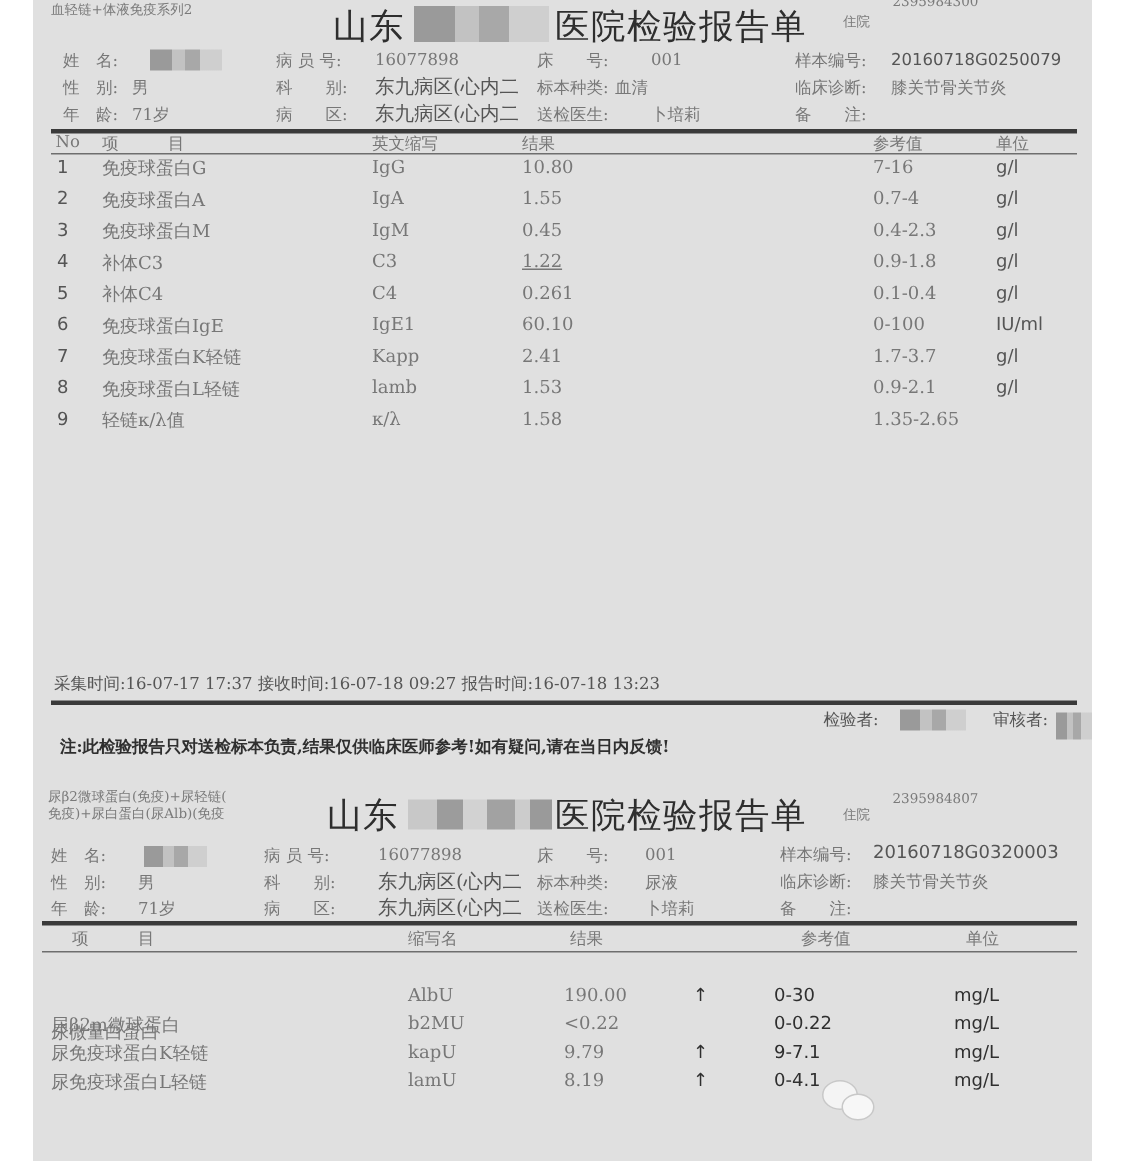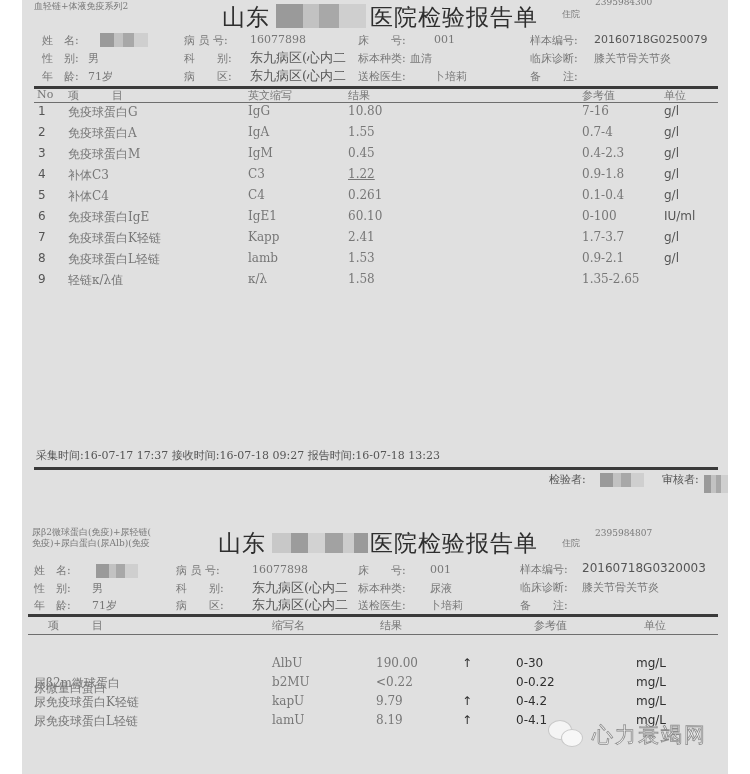--- a/index.html
+++ b/index.html
@@ -153,20 +153,21 @@
     <span class="f12 light" style="left:560px;">1.35-2.65</span>
     <span class="f12 sans mid" style="left:642px;"></span>
   </div>
 
   <div class="rule-thick" style="left:12px; top:467px; width:684px;"></div>
   <div class="abs f11 mid" style="left:14px; top:448px;">采集时间:16-07-17 17:37 接收时间:16-07-18 09:27 报告时间:16-07-18 13:23</div>
   <div class="abs f11 mid" style="left:527px; top:472px;">检验者:</div>
   <div class="blur" style="left:578px; top:473px; width:44px; height:14px;"></div>
   <div class="abs f11 mid" style="left:640px; top:472px;">审核者:</div>
   <div class="blur" style="left:682px; top:475px; width:24px; height:18px;"></div>
+  <div class="abs f11 dark" style="left:18px; top:490px; font-weight:bold;">注:此检验报告只对送检标本负责,结果仅供临床医师参考!如有疑问,请在当日内反馈!</div>
 
   <div class="abs small" style="left:10px; top:527px; line-height:11px;">
     <div>尿β2微球蛋白(免疫)+尿轻链(</div>
     <div>免疫)+尿白蛋白(尿Alb)(免疫</div>
   </div>
   <div class="abs title" style="left:196px; top:528px;">山东</div>
   <div class="blur2" style="left:250px; top:533px; width:96px; height:20px;"></div>
   <div class="abs title" style="left:348px; top:528px;">医院检验报告单</div>
   <div class="abs small" style="left:540px; top:537px;">住院</div>
   <div class="abs small" style="left:573px; top:528px;">2395984807</div>
@@ -222,32 +223,31 @@
     <span class="f12 light" style="left:354px;">&lt;0.22</span>
     <span class="f12 dark sans" style="left:440px;"></span>
     <span class="f12 dark sans" style="left:494px;">0-0.22</span>
     <span class="f12 dark sans" style="left:614px;">mg/L</span>
   </div>
   <div class="urow" style="top:694px;">
     <span class="f12 light" style="left:12px;">尿免疫球蛋白K轻链</span>
     <span class="f12 light" style="left:250px;">kapU</span>
     <span class="f12 light" style="left:354px;">9.79</span>
     <span class="f12 dark sans" style="left:440px;">↑</span>
-    <span class="f12 dark sans" style="left:494px;">0-4.2</span>
+    <span class="f12 dark sans" style="left:494px;">9-7.1</span>
     <span class="f12 dark sans" style="left:614px;">mg/L</span>
   </div>
   <div class="urow" style="top:713px;">
     <span class="f12 light" style="left:12px;">尿免疫球蛋白L轻链</span>
     <span class="f12 light" style="left:250px;">lamU</span>
     <span class="f12 light" style="left:354px;">8.19</span>
     <span class="f12 dark sans" style="left:440px;">↑</span>
     <span class="f12 dark sans" style="left:494px;">0-4.1</span>
     <span class="f12 dark sans" style="left:614px;">mg/L</span>
   </div>
 </div>
 
 <div class="wm">
   <div class="wm-icon">
     <div class="wm-bub1"></div>
     <div class="wm-bub2"></div>
   </div>
-  <span class="wm-text">心力衰竭网</span>
 </div>
 
 </body></html>

